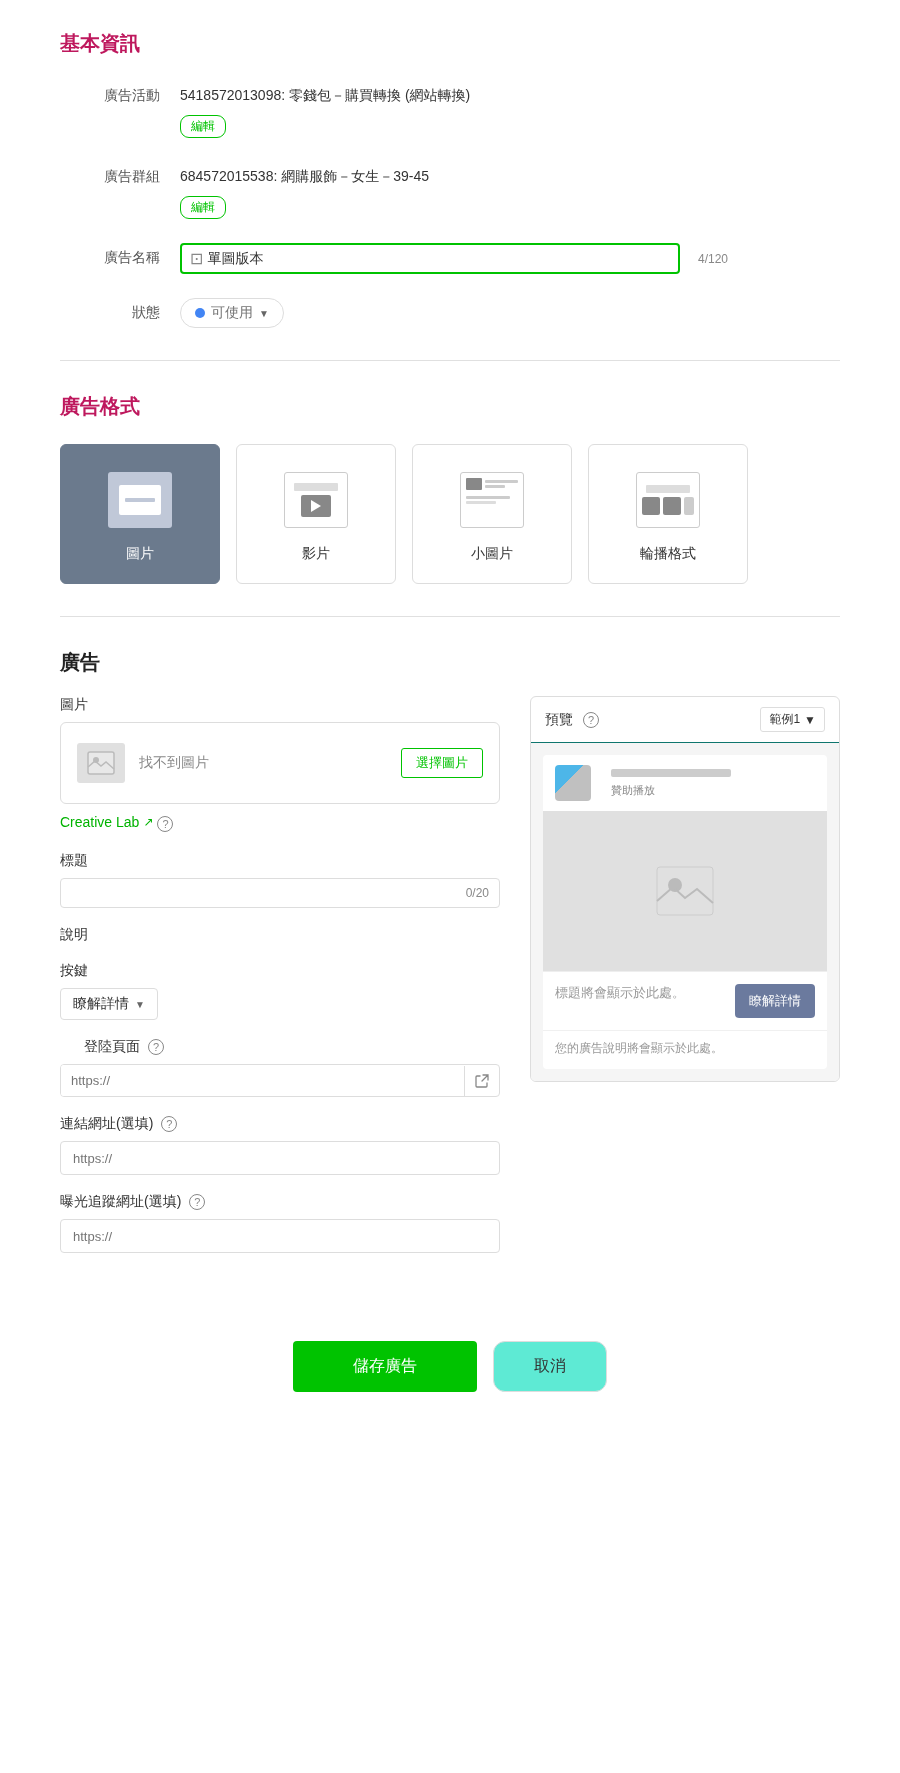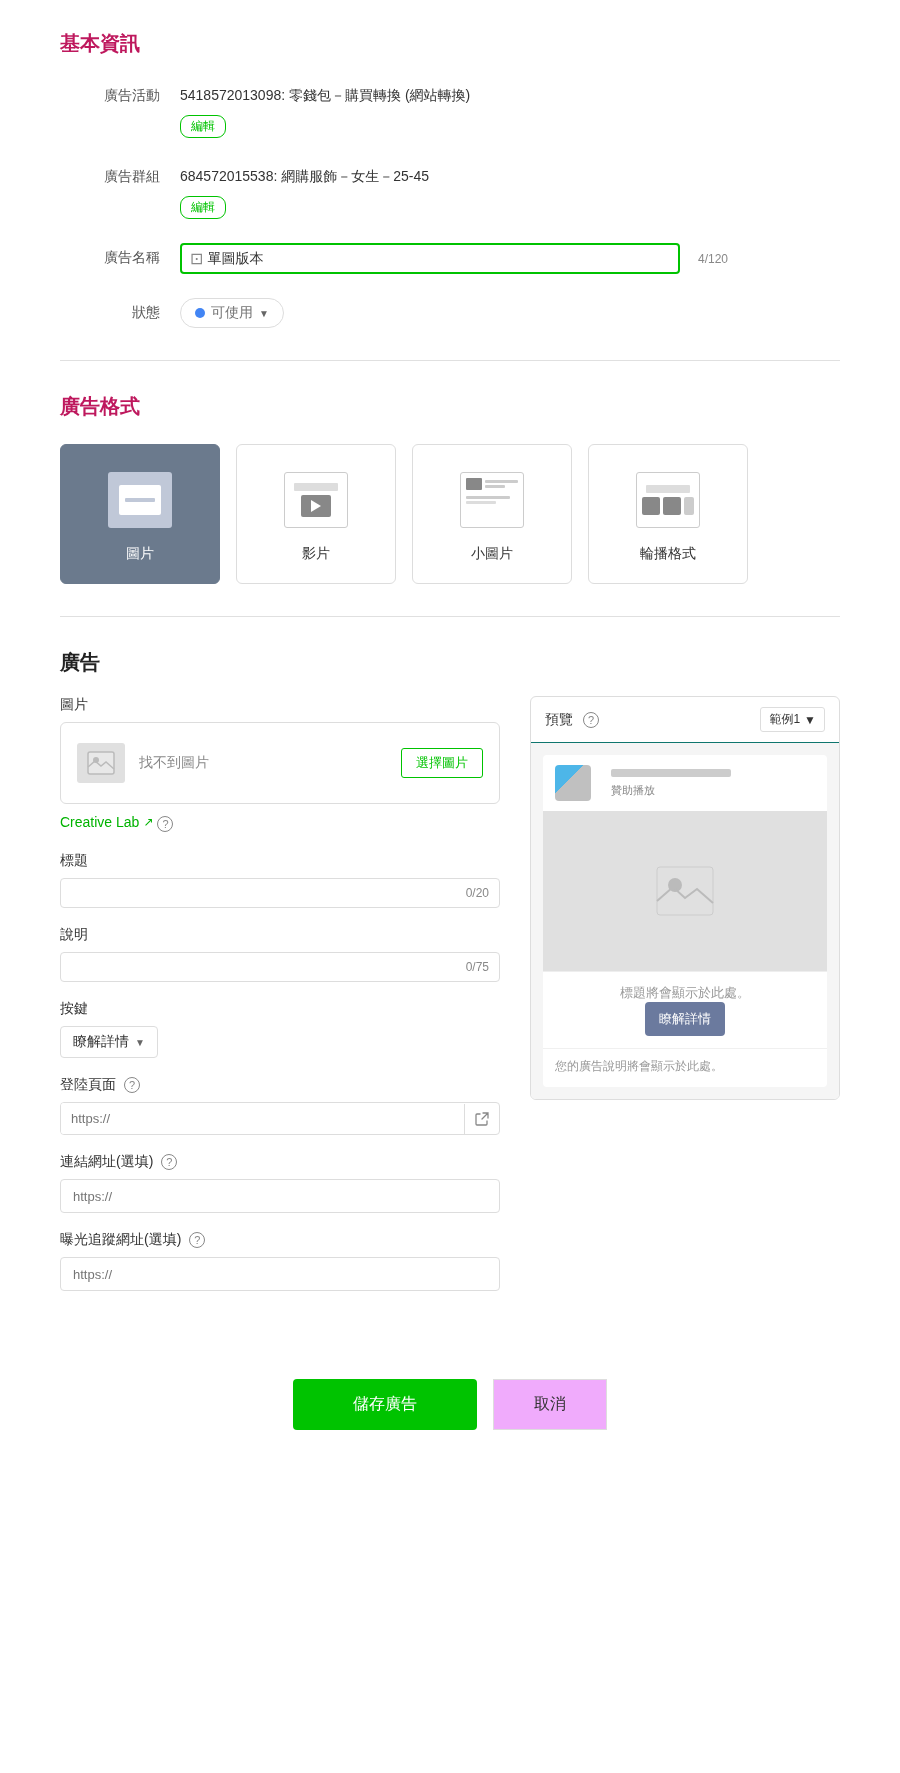--- a/index.html
+++ b/index.html
@@ -502,24 +502,23 @@
       width: 100%;
       height: 160px;
       background: #e0e0e0;
       display: flex;
       align-items: center;
       justify-content: center;
     }
     .preview-cta-area {
       padding: 12px;
       display: flex;
-      align-items: center;
+      align-items: flex-start;
       justify-content: space-between;
       border-top: 1px solid #eee;
-      flex-direction: column;
     }
     .preview-headline-placeholder {
       font-size: 13px;
       color: #999;
     }
     .preview-cta-btn {
       background: #6b7a9e;
       color: #fff;
       border: none;
       border-radius: 4px;
@@ -548,24 +547,24 @@
       background: #00c300;
       color: #fff;
       border: none;
       border-radius: 4px;
       padding: 14px 60px;
       font-size: 16px;
       cursor: pointer;
       font-weight: 500;
     }
     .cancel-btn {
-      background: #f0abfc;
+      background: #5eead4;
       color: #333;
       border: 1.5px solid #ddd;
-      border-radius: 0;
+      border-radius: 12px;
       padding: 14px 40px;
       font-size: 16px;
       cursor: pointer;
       font-weight: 500;
     }
     .creative-lab-row {
       display: flex;
       align-items: center;
       margin-bottom: 16px;
     }
@@ -587,21 +586,21 @@
     <div class="form-label">廣告活動</div>
     <div class="form-value">
       <span class="form-value-text">5418572013098: 零錢包－購買轉換 (網站轉換)</span>
       <button class="edit-btn">編輯</button>
     </div>
   </div>
 
   <div class="form-row">
     <div class="form-label">廣告群組</div>
     <div class="form-value">
-      <span class="form-value-text">684572015538: 網購服飾－女生－25-45</span>
+      <span class="form-value-text">684572015538: 網購服飾－女生－39-45</span>
       <button class="edit-btn">編輯</button>
     </div>
   </div>
 
   <div class="form-row">
     <div class="form-label">廣告名稱</div>
     <div class="form-value">
       <div style="display:flex; align-items:center; gap:10px;">
         <div class="ad-name-input-wrapper">
           <span class="ad-name-icon">⊡</span>
@@ -718,37 +717,33 @@
       <div class="field-group">
         <div class="field-label">標題</div>
         <div class="input-with-count">
           <input class="text-input" type="text" style="">
           <span class="char-count">0/20</span>
         </div>
       </div>
 
       <div class="field-group">
         <div class="field-label">說明</div>
-        <div class="input-with-count">
-          <input class="text-input" type="text" style="">
-          <span class="char-count">0/75</span>
-        </div>
       </div>
 
       <div class="field-group">
         <div class="field-label">按鍵</div>
         <div class="dropdown-select">
           <span>瞭解詳情</span>
           <span class="dropdown-arrow">▼</span>
         </div>
       </div>
 
       <div class="field-group">
         <div class="label-with-help">
-          <span class="field-label" style="margin-bottom:0;">登陸頁面</span>
+          <span class="field-label" style="margin-bottom:0;margin-left:24px;">登陸頁面</span>
           <span class="help-icon">?</span>
         </div>
         <div class="url-input-wrapper">
           <input class="url-input" type="text" placeholder="https://" style="">
           <div class="url-external-icon">
             <svg width="14" height="14" viewBox="0 0 14 14" fill="none">
               <path d="M5.5 2H2a1 1 0 00-1 1v9a1 1 0 001 1h9a1 1 0 001-1V8.5" stroke="#888" stroke-width="1.3"></path>
               <path d="M8 1h5v5M13 1L7 7" stroke="#888" stroke-width="1.3" stroke-linecap="round"></path>
             </svg>
           </div>

